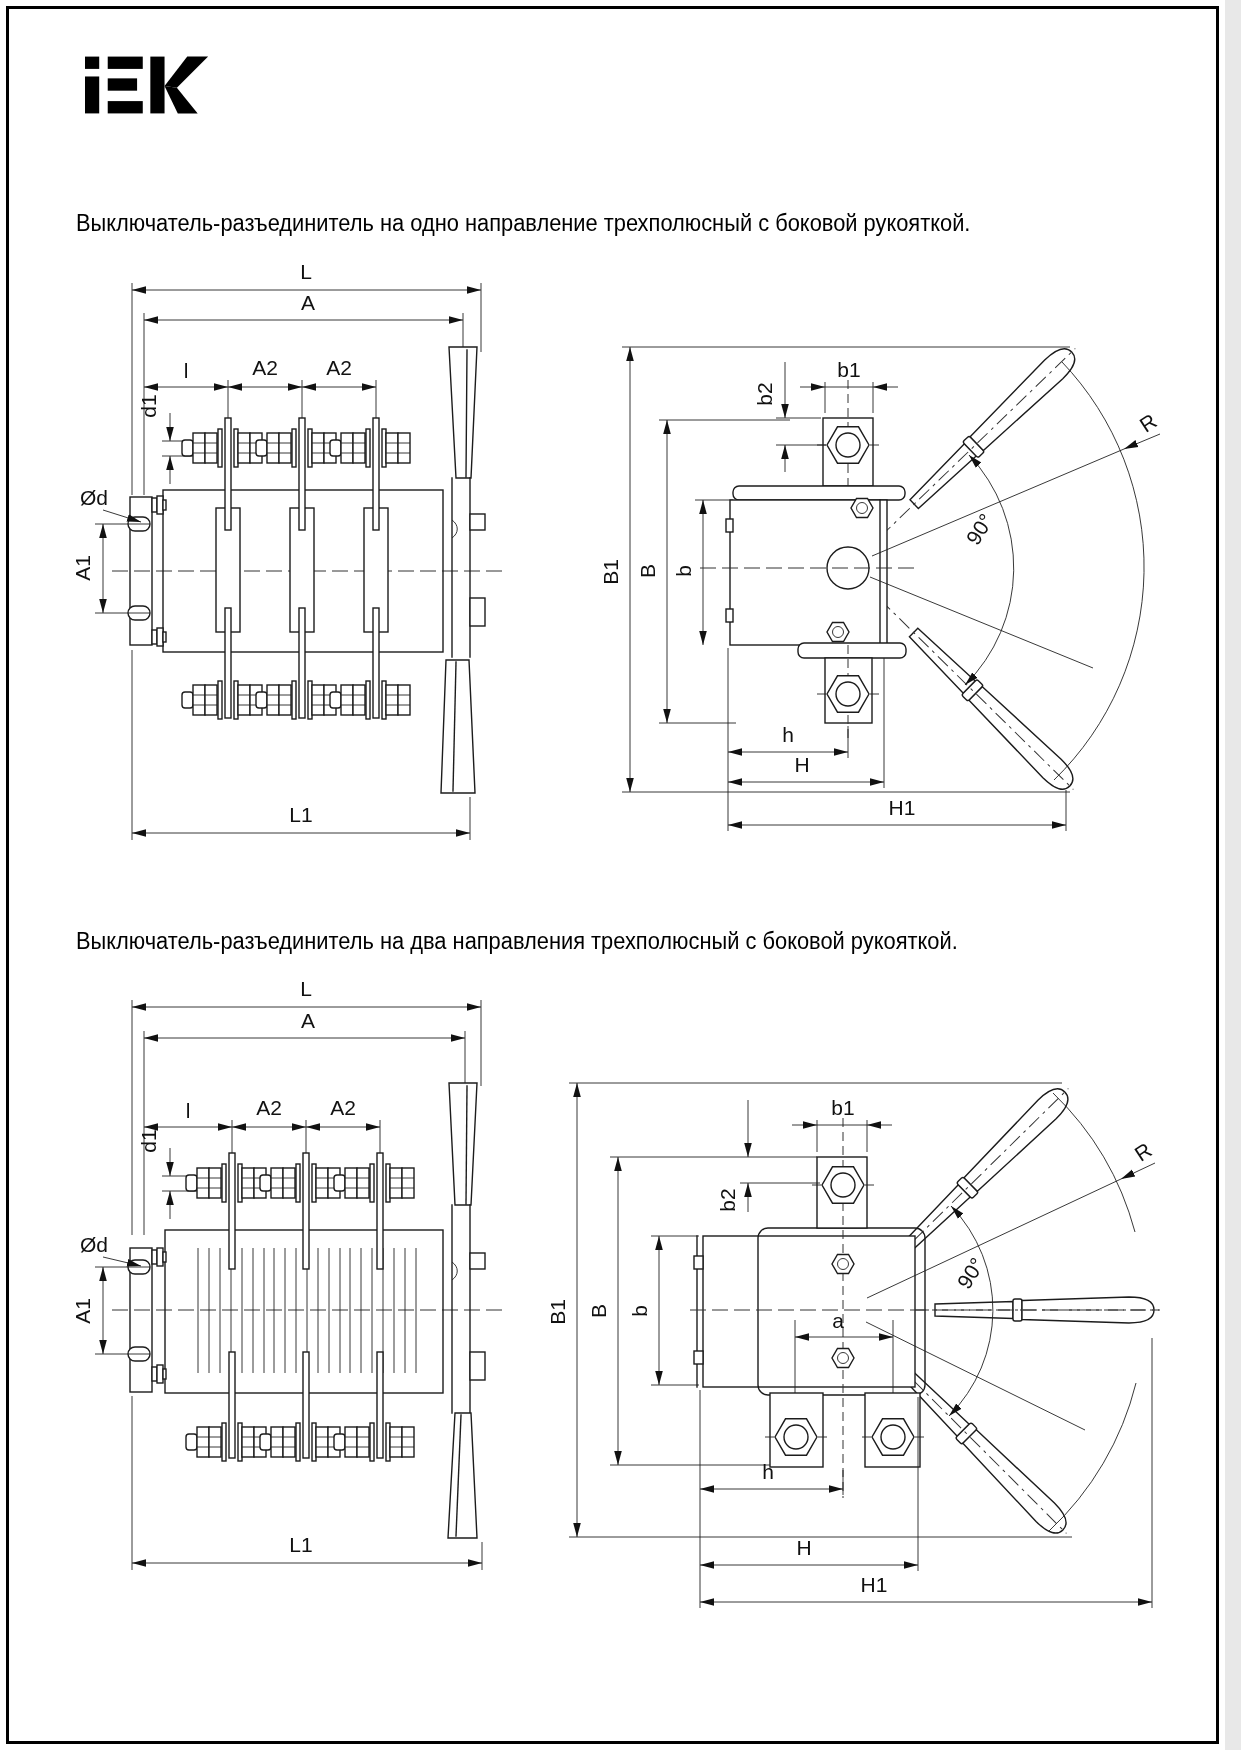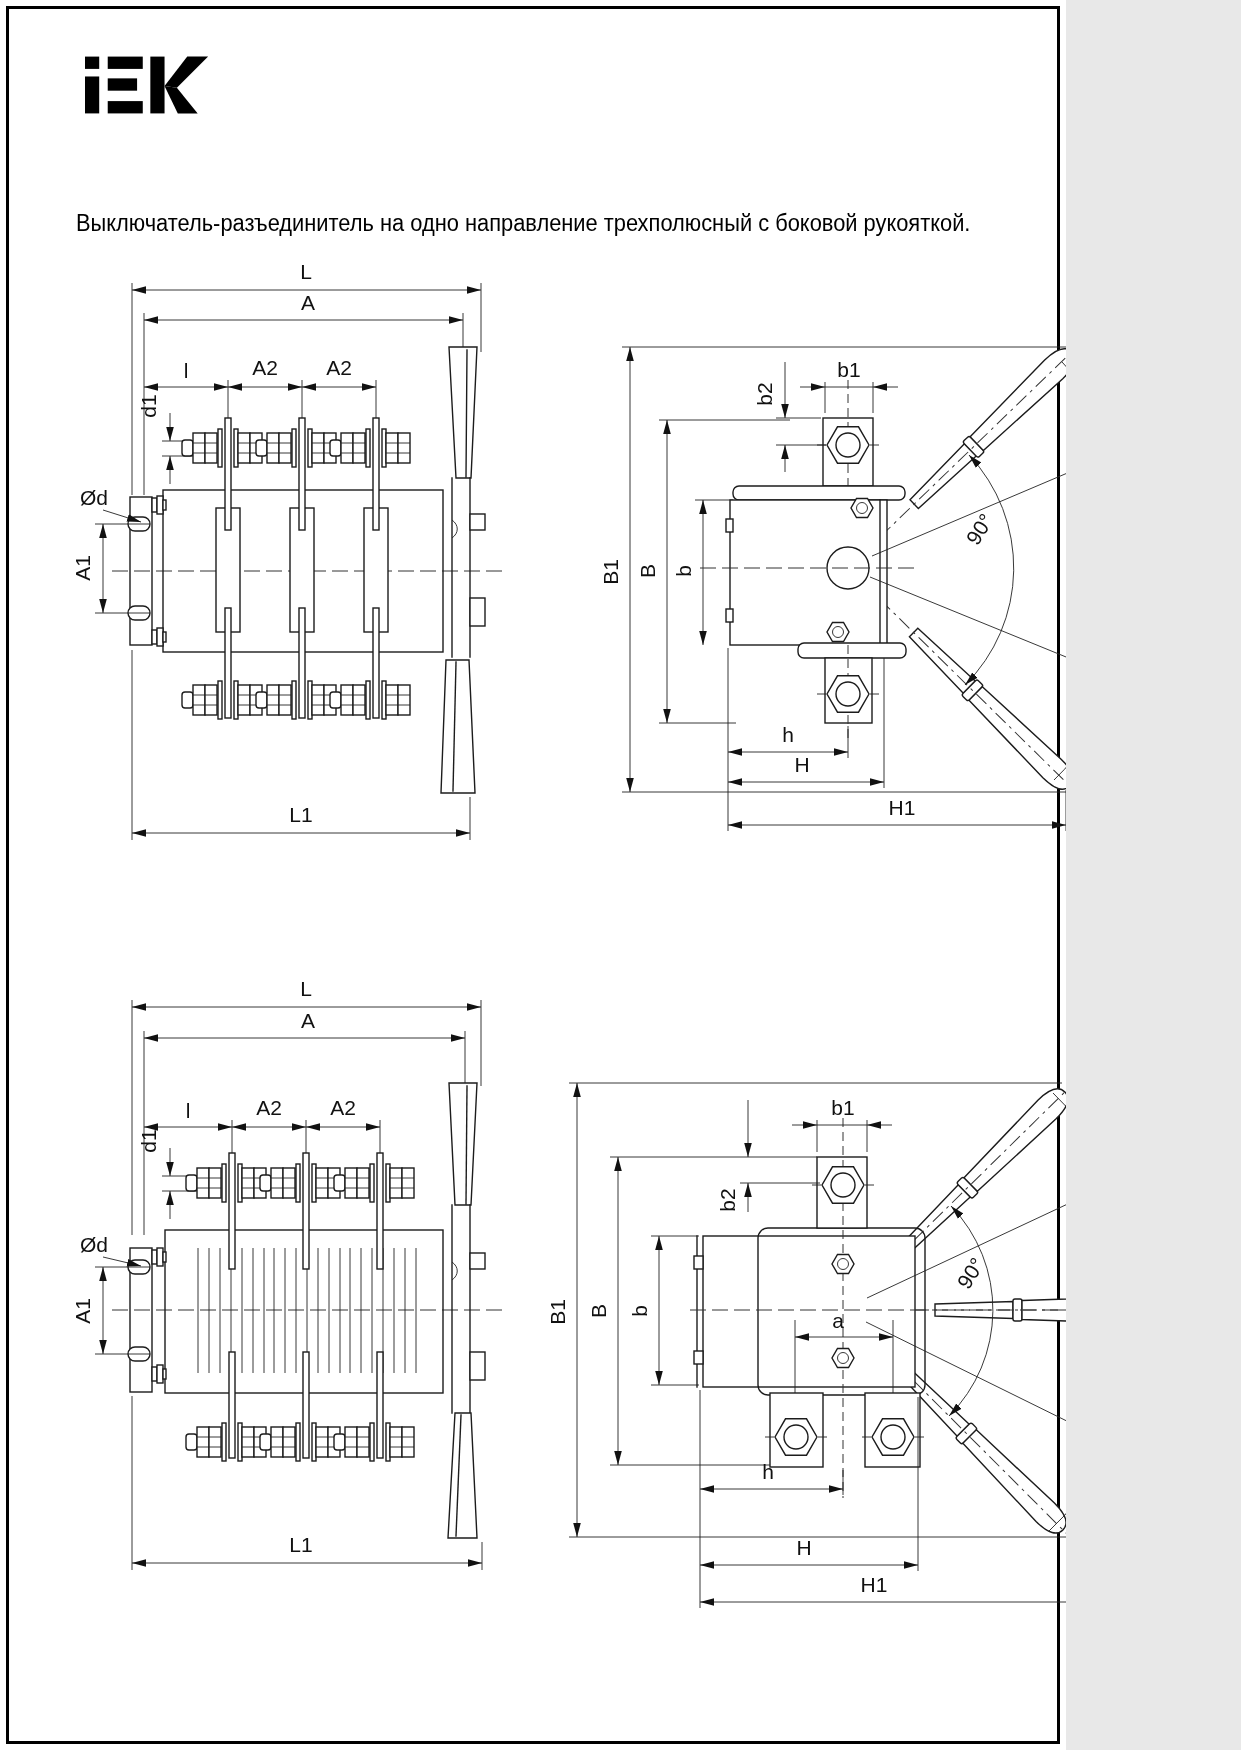--- a/index.html
+++ b/index.html
@@ -1,16 +1,16 @@
 <!DOCTYPE html>
 <html><head>
 <meta charset="utf-8">
 <style>
   html,body{margin:0;padding:0;background:#e8e8e8;}
-  .page{position:relative;width:1066px;height:1750px;background:#ffffff;overflow:hidden;
+  .page{position:relative;width:1225px;height:1750px;background:#ffffff;overflow:hidden;
         font-family:"Liberation Sans",sans-serif;color:#000;}
   .frame{position:absolute;left:6px;top:6px;right:6px;bottom:6px;border:3px solid #000;}
   .title{position:absolute;font-size:23px;white-space:nowrap;}
   .title>span{display:inline-block;transform:scaleX(.95);transform-origin:left center;}
   .logo{position:absolute;left:85px;top:55px;}
   svg{position:absolute;left:0;top:0;}
   svg text{font-family:"Liberation Sans",sans-serif;font-size:21px;fill:#111;}
   .m{stroke:#1c1c1c;stroke-width:1.4;fill:none;stroke-linecap:square;}
   .w{stroke:#1c1c1c;stroke-width:1.4;fill:#ffffff;}
   .t{stroke:#222;stroke-width:0.9;fill:none;stroke-linecap:butt;}
@@ -34,20 +34,22 @@
         <rect x="24" y="47" width="37" height="13"></rect>
         <rect x="69" y="0" width="15" height="60"></rect>
         <polygon points="84,31 108,0 130,0 97,33"></polygon>
         <polygon points="84,31 97,33 119,60 98,60"></polygon>
       </g>
     </svg>
   </div>
 
   <div class="title" style="left:76px;top:210px;">
     <span>Выключатель-разъединитель на одно направление трехполюсный с боковой рукояткой.</span></div>
+  <div class="title" style="left:76px;top:928px;">
+    <span>Выключатель-разъединитель на два направления трехполюсный с боковой рукояткой.</span></div>
 
   <svg width="1241" height="1750" viewBox="0 0 1241 1750">
     <defs>
       <marker id="mA" markerWidth="15" markerHeight="10" refX="14" refY="5" orient="auto-start-reverse" markerUnits="userSpaceOnUse">
         <path d="M0,1.2 L14,5 L0,8.8 Z" fill="#111"></path>
       </marker>
 
       <g id="term">
         <rect x="-46" y="-8" width="11" height="16" rx="3" class="w"></rect>
         <rect x="-35" y="-15" width="12" height="30" class="w"></rect>

